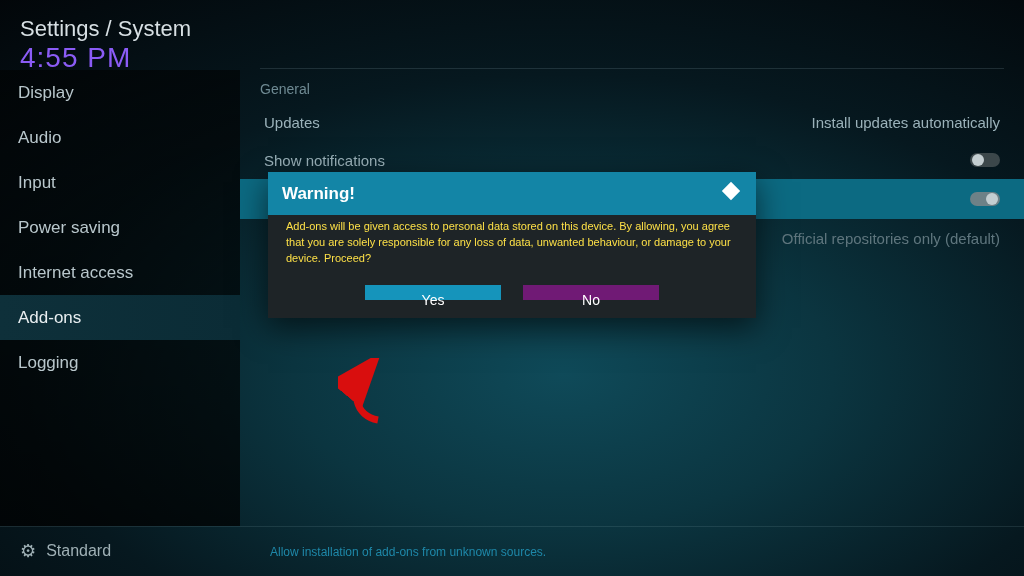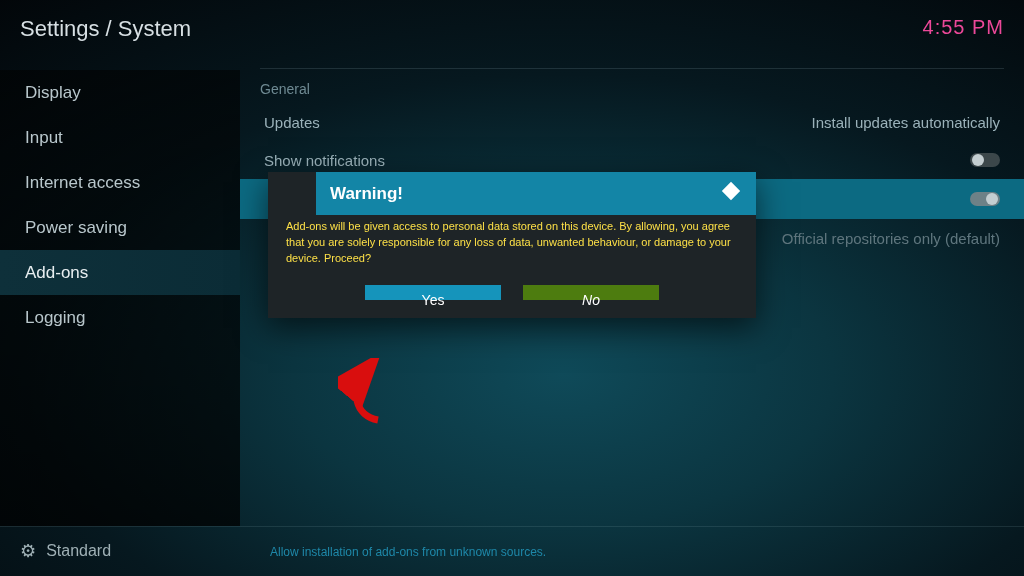--- a/index.html
+++ b/index.html
@@ -2,27 +2,27 @@
 <html><head>
 <meta charset="utf-8">
 <style>
   * { margin:0; padding:0; box-sizing:border-box; }
   html,body { width:1024px; height:576px; overflow:hidden; font-family:"Segoe UI",Arial,sans-serif; }
   body {
     background: radial-gradient(ellipse 900px 500px at 55% 65%, #0f4a59 0%, #0b3540 30%, #06181f 60%, #020508 100%);
     color:#cfd8dc;
     position:relative;
   }
-  .header { position:absolute; top:16px; left:20px; right:20px; display:flex; justify-content:space-between; align-items:flex-start; }
+  .header { position:absolute; top:16px; left:20px; right:20px; display:flex; justify-content:space-between; align-items:flex-start;flex-direction:column; }
   .crumb { font-size:22px; color:#d7dfe3; }
-  .clock { font-size:20px; letter-spacing:1px; color:#ec4899; }
+  .clock { font-size:28px; letter-spacing:1px; color:#8b5cf6; }
 
   .sidebar { position:absolute; left:0; top:70px; bottom:50px; width:240px;
              background:linear-gradient(to bottom, rgba(0,0,0,0.55), rgba(0,0,0,0.75)); }
-  .side-item { height:45px; line-height:45px; padding-left:25px; font-size:17px; color:#b9c7cc; cursor:pointer; }
+  .side-item { height:45px; line-height:45px; padding-left:18px; font-size:17px; color:#b9c7cc; cursor:pointer; }
   .side-item.selected { background:linear-gradient(to right,#0e303a,#0b2c36); color:#e8eef0; }
 
   .main { position:absolute; left:240px; right:0; top:60px; bottom:50px; padding:0 20px; }
   .sep { border:0; border-top:1px solid rgba(150,180,190,0.18); margin-top:8px; }
   .section-title { color:#6f8a93; font-size:14px; margin:12px 0 6px; }
 
   .row { display:flex; justify-content:space-between; align-items:center; height:38px; font-size:15px; color:#9bb2ba; padding:0 4px;}
   .row.highlight { background:#0c6a82; color:#eaf4f7; margin:0 -20px; padding:0 24px; height:40px; }
 
   .toggle { width:30px; height:14px; border-radius:8px; background:#3c474a; position:relative; display:inline-block;}
@@ -32,45 +32,46 @@
   .toggle.on::after { right:2px; }
 
   .footer { position:absolute; left:0; right:0; bottom:0; height:50px; display:flex; align-items:center; }
   .sidebar-footer { width:240px; padding-left:20px; display:flex; align-items:center; gap:10px; color:#9fb0b5;}
   .gear { display:inline-block; font-size:18px; color:#9fb0b5; }
   .hint { flex:1; padding-left:30px; color:#1e88a9; font-size:12px; border-top:1px solid rgba(150,180,190,0.15); height:100%; display:flex; align-items:center;}
   .footer::before{ content:""; position:absolute; left:0; width:240px; top:0; border-top:1px solid rgba(150,180,190,0.15);}
 
   
   .dialog { position:absolute; left:268px; top:172px; width:488px; background:#1e2427; box-shadow:0 10px 30px rgba(0,0,0,0.6);}
-  .dlg-title { background:#1385a6; color:#fff; font-weight:600; font-size:17px; padding:8px 14px; display:flex; justify-content:space-between; align-items:center;margin-left:48px;}
+  .dlg-title { background:#1385a6; color:#fff; font-weight:600; font-size:17px; padding:8px 14px; display:flex; justify-content:space-between; align-items:center;}
   .kodi-icon svg { width:22px; height:22px; fill:#fff; }
   .dlg-body { padding:4px 18px 10px; font-size:11px; color:#fde047; line-height:1.45; }
   .dlg-buttons { display:flex; gap:22px; justify-content:center; padding:8px 0 18px; }
   .btn { width:136px; height:15px; line-height:30px; text-align:center; font-size:14px; color:#fff; cursor:pointer;}
   .btn-yes { background:#1594bb; }
-  .btn-no  { background:#4d7c0f;font-style:italic; }
+  .btn-no  { background:#701a75; }
 
   
   .arrow { position:absolute; left:338px; top:358px; width:60px; height:70px; pointer-events:none; }
   .arrow svg { width:100%; height:100%; }
 </style>
 </head>
 <body>
 
 <div class="header">
   <div class="crumb">Settings / System</div>
   <div class="clock">4:55 PM</div>
 </div>
 
 <div class="sidebar">
   <div class="side-item">Display</div>
+  <div class="side-item">Audio</div>
   <div class="side-item">Input</div>
+  <div class="side-item">Power saving</div>
   <div class="side-item">Internet access</div>
-  <div class="side-item">Power saving</div>
   <div class="side-item selected">Add-ons</div>
   <div class="side-item">Logging</div>
 </div>
 
 <div class="main">
   <hr class="sep">
   <div class="section-title">General</div>
 
   <div class="row">
     <span>Updates</span>

